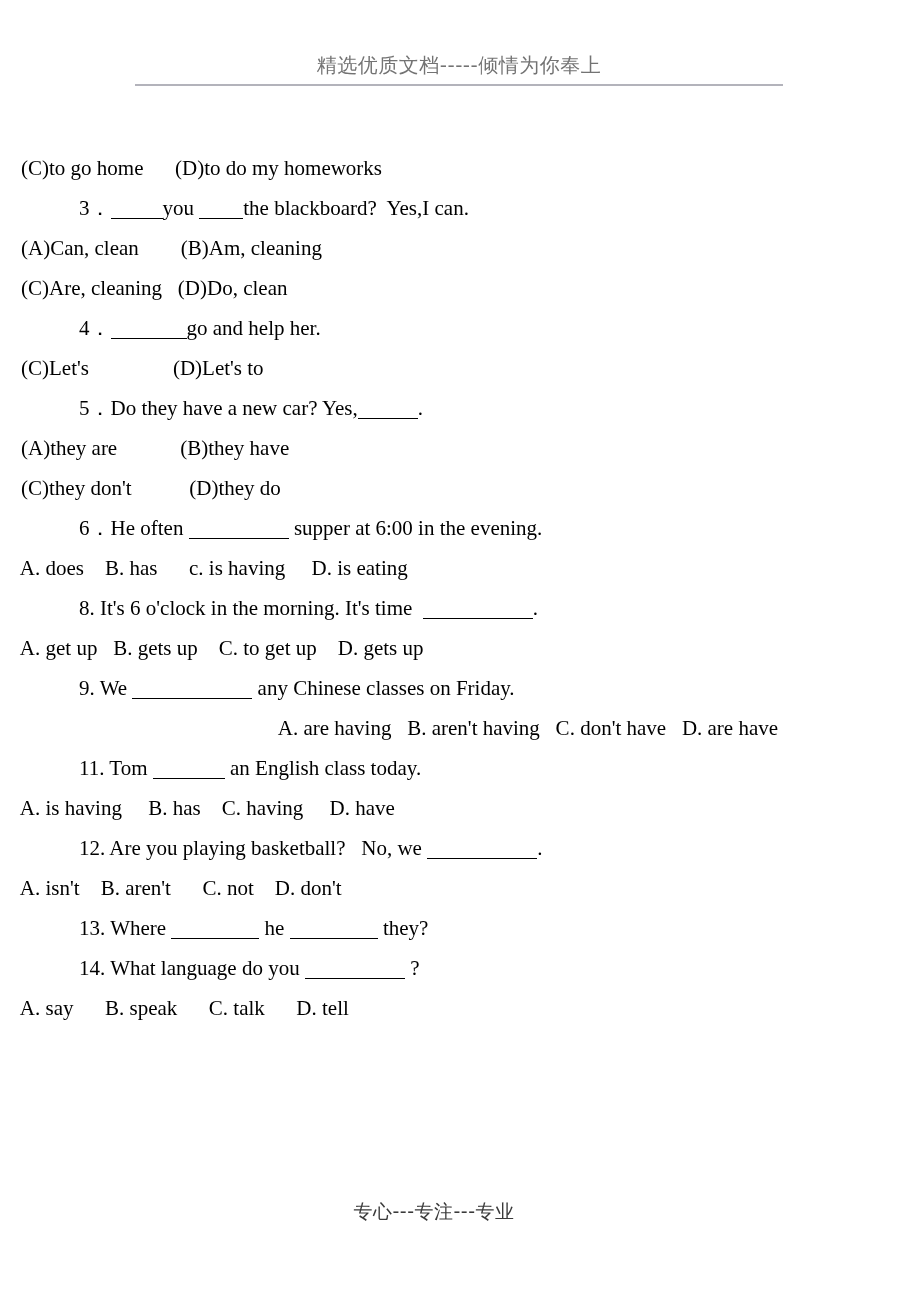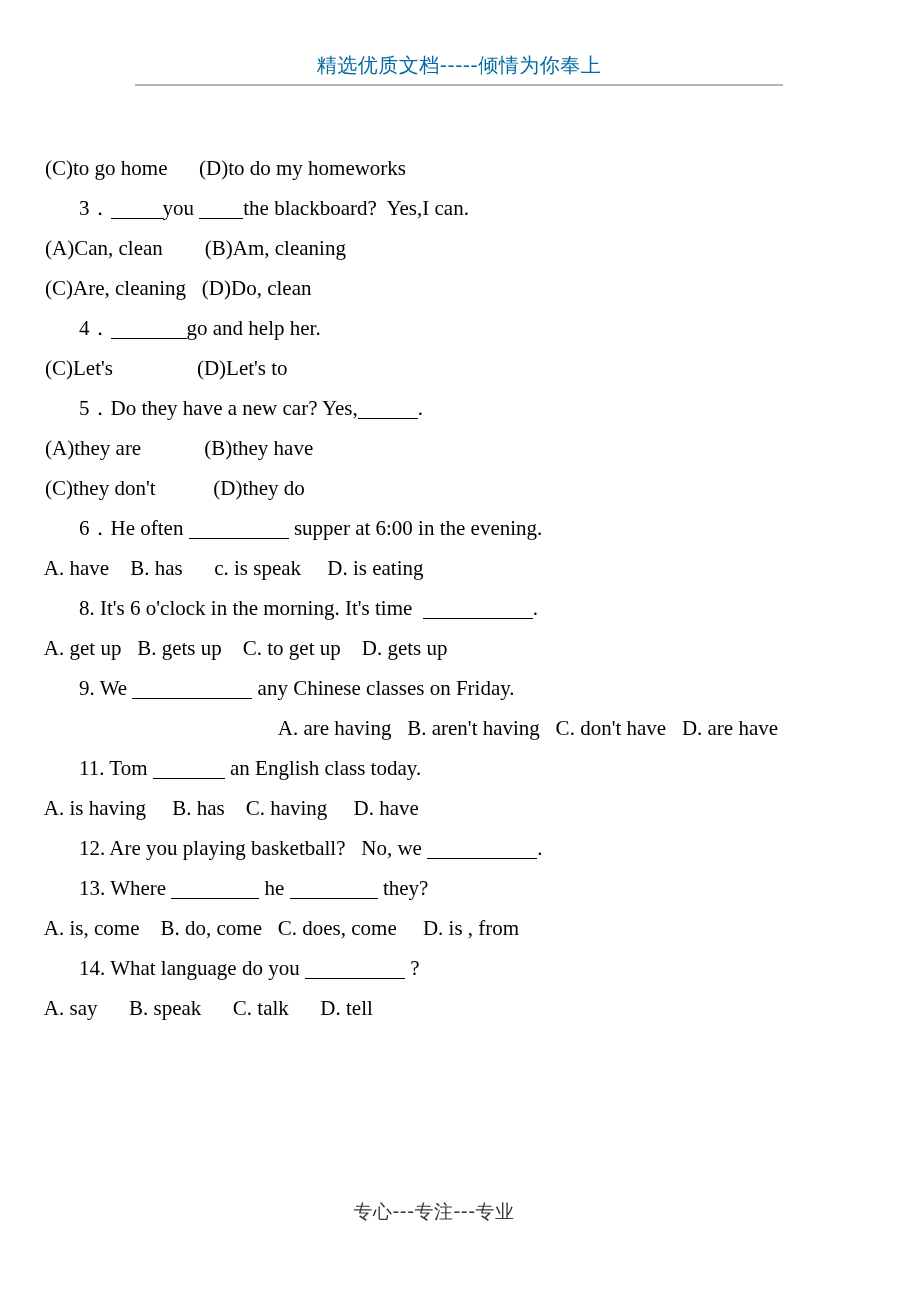--- a/index.html
+++ b/index.html
@@ -21,21 +21,21 @@
     position: absolute;
     top: 52px;
     left: 135px;
     width: 648px;
     text-align: center;
   }
   .page-header-text {
     font-family: "DejaVu Sans", "Liberation Sans", sans-serif;
     font-size: 20px;
     line-height: 26px;
-    color: #0369a1;
+    color: #737373;
     letter-spacing: 0.5px;
     white-space: nowrap;
   }
   .header-rule {
     position: absolute;
     top: 84px;
     left: 135px;
     width: 648px;
     height: 2px;
     background: #b3b3bb;
@@ -51,21 +51,20 @@
   .line {
     height: 40px;
     line-height: 40px;
     font-size: 21px;
     white-space: pre;
   }
   .line.stem {
     padding-left: 58px;
   }
   .line.opts {
-    margin-left: 24px;
   }
   .line.opts-wide {
     padding-left: 116px;
     text-align: center;
   }
 
   
   .blank {
     display: inline-block;
     border-bottom: 1.4px solid #000;
@@ -137,21 +136,21 @@
     <span>(A)they are            (B)they have</span>
   </div>
   <div class="line opts">
     <span>(C)they don't           (D)they do</span>
   </div>
 
   <div class="line stem">
     <span>6．</span><span>He often </span><span class="blank b100"></span><span> supper at 6:00 in the evening.</span>
   </div>
   <div class="line opts">
-    <span>A. have    B. has      c. is speak     D. is eating</span>
+    <span>A. does    B. has      c. is having     D. is eating</span>
   </div>
 
   <div class="line stem">
     <span>8. </span><span>It's 6 o'clock in the morning. It's time  </span><span class="blank b110"></span><span>.</span>
   </div>
   <div class="line opts">
     <span>A. get up   B. gets up    C. to get up    D. gets up</span>
   </div>
 
   <div class="line stem">
@@ -164,26 +163,26 @@
   <div class="line stem">
     <span>11. </span><span>Tom </span><span class="blank b72"></span><span> an English class today.</span>
   </div>
   <div class="line opts">
     <span>A. is having     B. has    C. having     D. have</span>
   </div>
 
   <div class="line stem">
     <span>12. </span><span>Are you playing basketball?   No, we </span><span class="blank b110"></span><span>.</span>
   </div>
+  <div class="line opts">
+    <span>A. isn't    B. aren't      C. not    D. don't</span>
+  </div>
 
   <div class="line stem">
     <span>13. </span><span>Where </span><span class="blank b88"></span><span> he </span><span class="blank b88"></span><span> they?</span>
-  </div>
-  <div class="line opts">
-    <span>A. is, come    B. do, come   C. does, come     D. is , from</span>
   </div>
 
   <div class="line stem">
     <span>14. </span><span>What language do you </span><span class="blank b100"></span><span> ?</span>
   </div>
   <div class="line opts">
     <span>A. say      B. speak      C. talk      D. tell</span>
   </div>
 
 </div>

